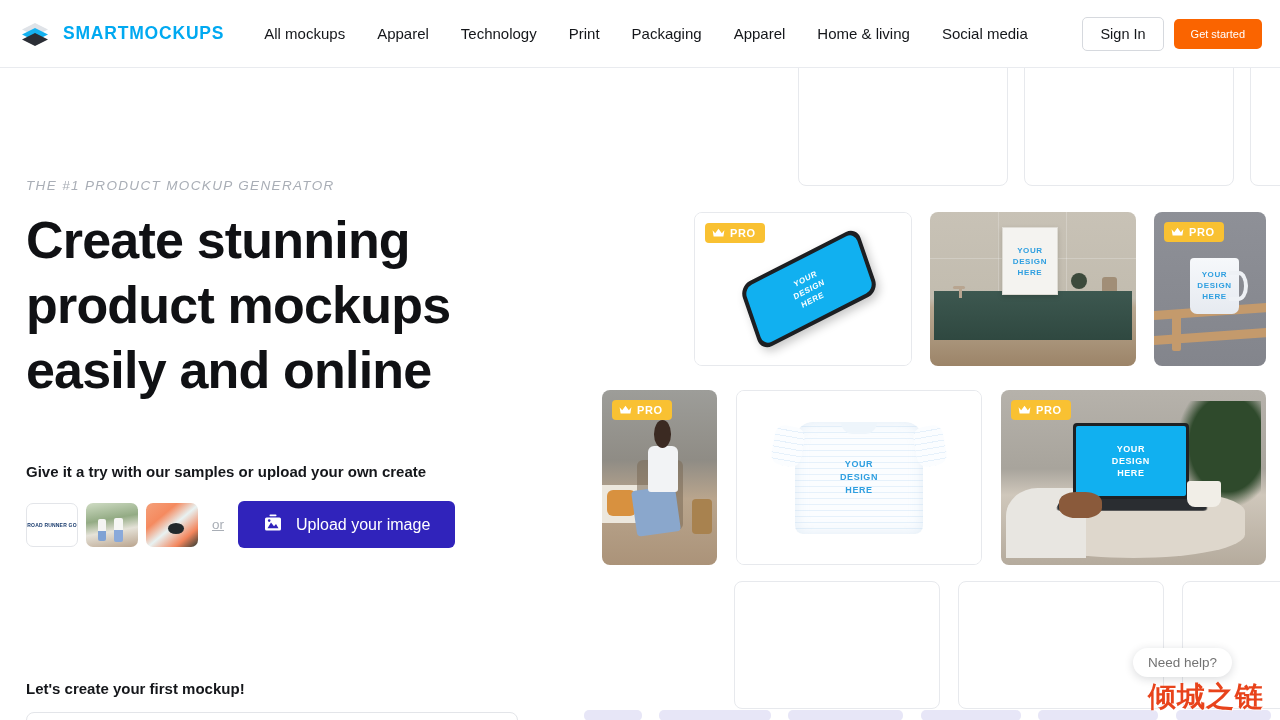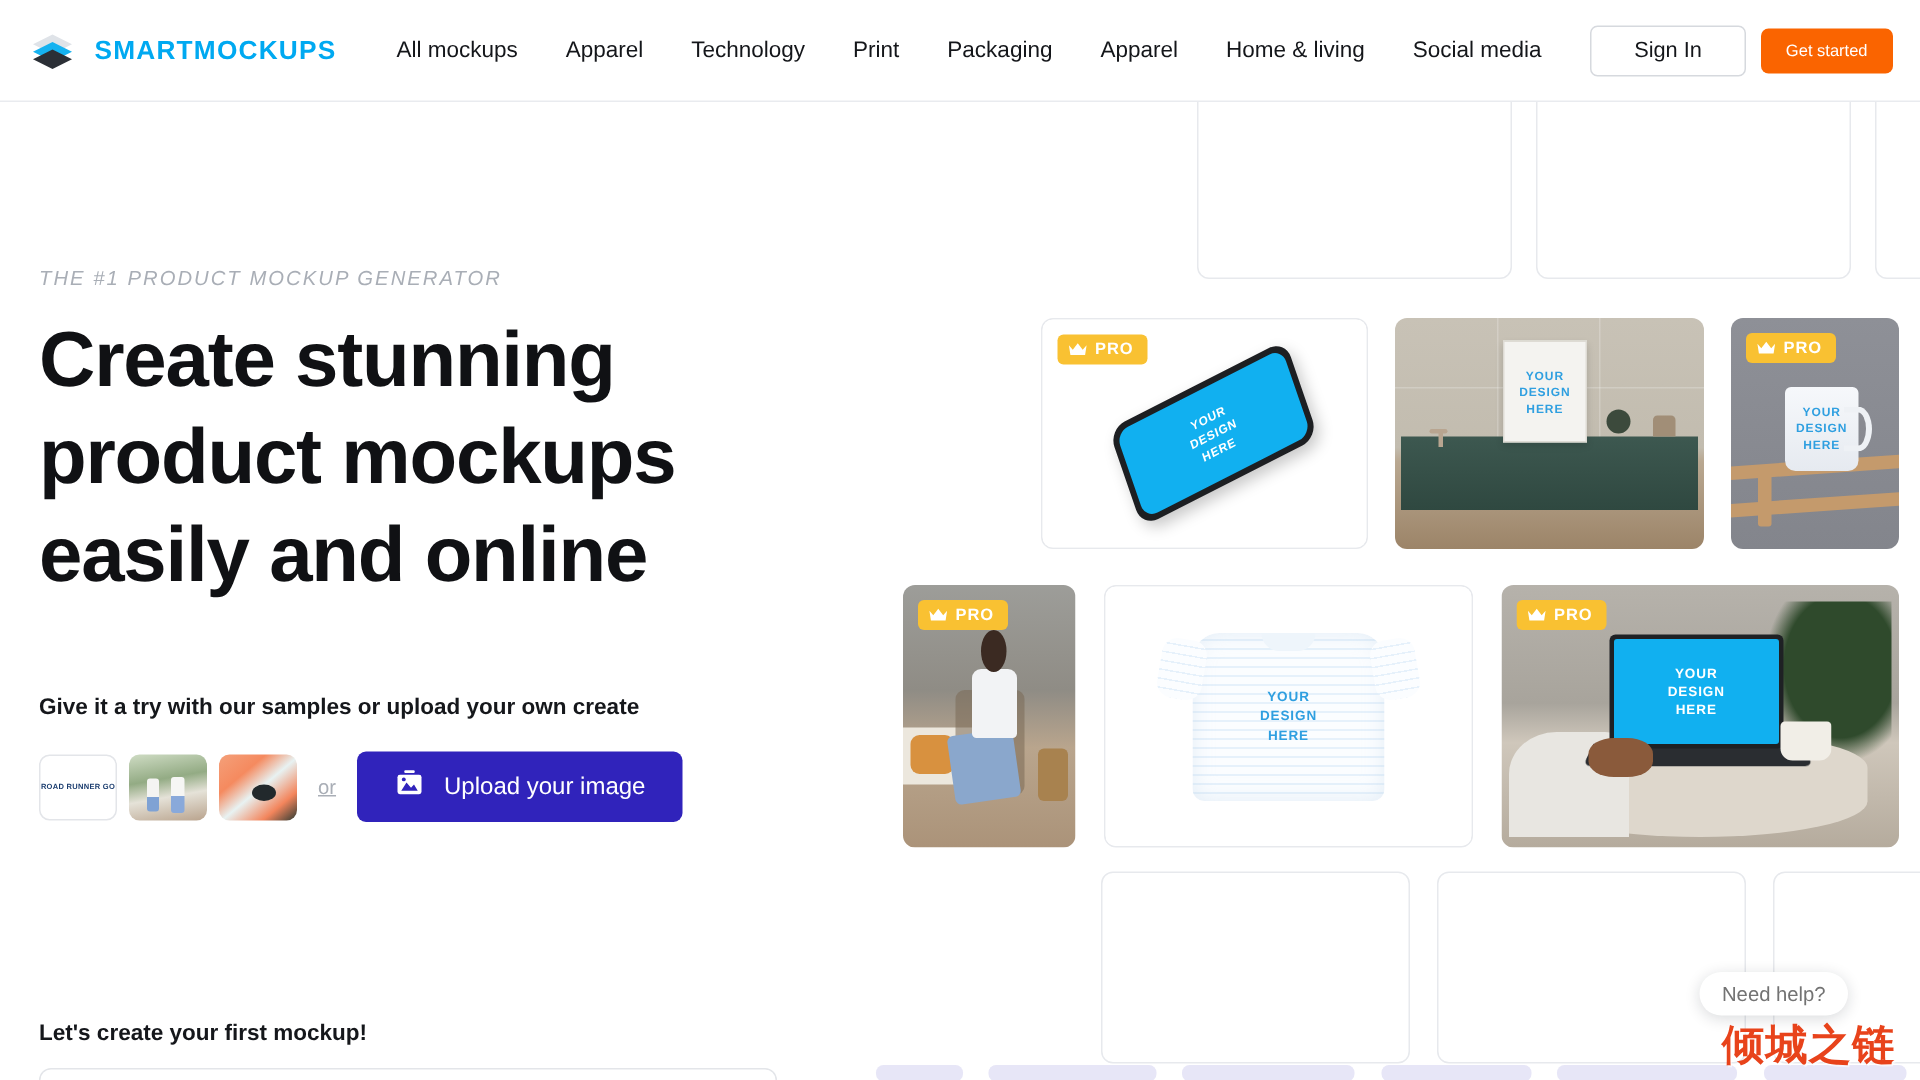--- a/index.html
+++ b/index.html
@@ -34,21 +34,21 @@
     margin-right: 32px; white-space: nowrap; cursor: pointer;
   }
   .nav-link:last-child { margin-right: 0; }
   .nav-actions {
     position: absolute; right: 18px; top: 0; height: 68px;
     display: flex; align-items: center; gap: 10px;
   }
   .btn-signin {
     font-size: 14.5px; color: #14161a; background: #fff;
     border: 1px solid #d6d9de; border-radius: 5px;
-    padding: 8px 28px; cursor: pointer; white-space: nowrap;
+    padding: 8px 17px; cursor: pointer; white-space: nowrap;
   }
   .btn-getstarted {
     font-size: 11px; color: #ffffff; background: #fa6400;
     border: none; border-radius: 5px;
     padding: 9px 17px; cursor: pointer; white-space: nowrap;
   }
 
   
   .hero {
     position: absolute; left: 26px; top: 68px;

